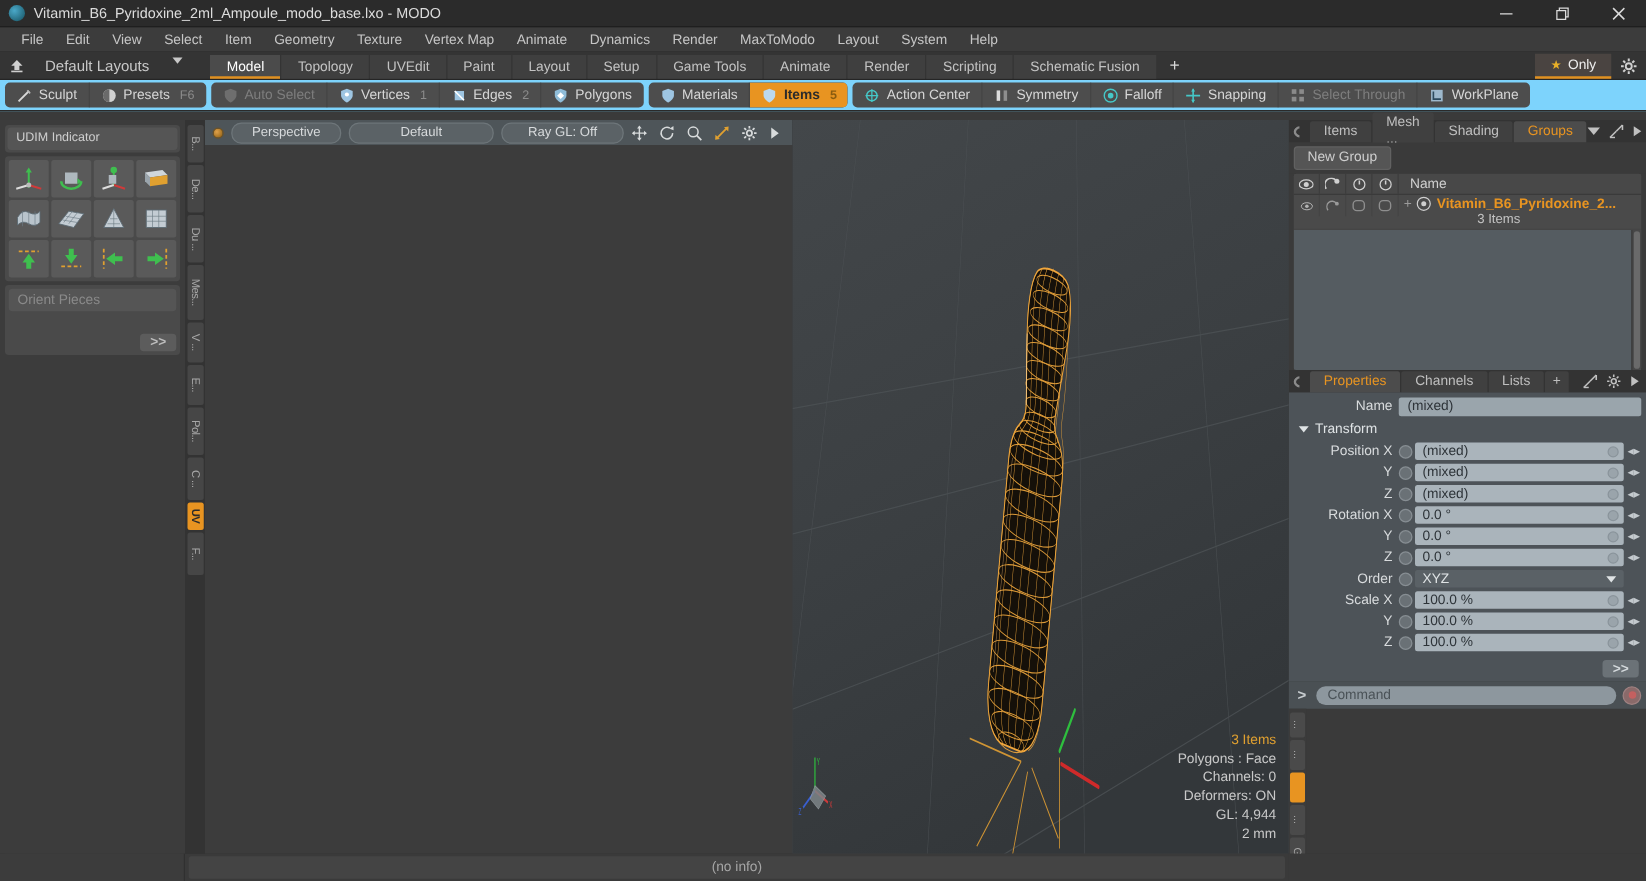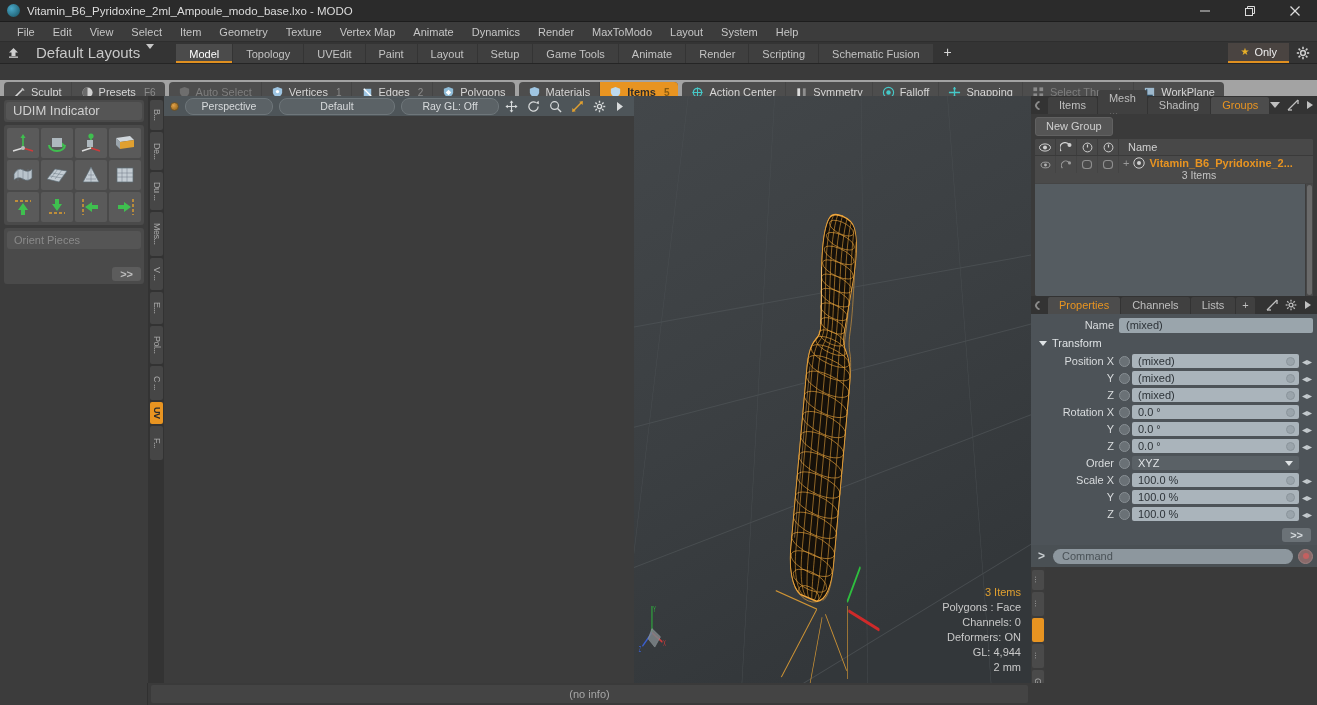--- a/index.html
+++ b/index.html
@@ -49,22 +49,22 @@
     height: 22px; background: #343434;
     display: flex; align-items: center;
     border-bottom: 1px solid #252525;
     position: relative;
   }
   .layout-home {
     width: 26px; display: flex; align-items: center; justify-content: center;
     color: #cfcfcf;
   }
   .layout-drop {
-    padding: 0 10px; color: #c8c8c8; font-size: 15px;
-    display: flex; gap: 6px;
+    padding: 0 10px; color: #c8c8c8; font-size: 12px;
+    display: flex; gap: 19px;
   }
   .caret-d {
     width: 0; height: 0; border-left: 4px solid transparent;
     border-right: 4px solid transparent; border-top: 5px solid #c8c8c8;
   }
   .layout-tabs {
     display: flex; align-items: flex-end; height: 100%;
     margin-left: 12px; gap: 1px;
   }
   .ltab {
@@ -83,22 +83,22 @@
     border-bottom: 2px solid #e09020; height: 20px;
   }
   .star { color: #e8b028; font-size: 10px; }
   .gear-btn {
     width: 28px; height: 100%; display: flex; align-items: center;
     justify-content: center; color: #cfcfcf;
   }
 
   
   .modebar {
-    height: 25px; background: #a3a3a3; display: flex; align-items: center;
-    padding: 0 4px; gap: 4px; border-bottom: 1px solid #2a2a2a; margin-top: 16px;
+    height: 25px; background: #7dd3fc; display: flex; align-items: center;
+    padding: 0 4px; gap: 4px; border-bottom: 1px solid #2a2a2a;
   }
   .tgroup {
     display: flex; align-items: center; background: #4d4d4d;
     border-radius: 4px; height: 20px; overflow: hidden;
   }
   .tbtn {
     display: flex; align-items: center; gap: 5px; padding: 0 9px;
     height: 100%; color: #d6d6d6; font-size: 11px; white-space: nowrap;
     border-right: 1px solid #444;
   }
@@ -115,21 +115,21 @@
     display: flex; background: #2f2f2f;
   }
 
   
   .leftpanel {
     width: 148px; background: #3c3c3c; display: flex; flex-direction: column;
     padding: 4px 4px 0 4px; gap: 3px;
   }
   .lp-box { background: #4a4a4a; border-radius: 3px; padding: 2px; }
   .lp-row {
-    background: #555; color: #cfcfcf; font-size: 13px;
+    background: #555; color: #cfcfcf; font-size: 10px;
     padding: 2px 7px; border-radius: 3px; margin-bottom: 1px;
     line-height: 14px;
   }
   .lp-row:last-child { margin-bottom: 0; }
   .lp-row.dim { color: #828282; }
   .lp-section {
     background: #3f3f3f; color: #d8d8d8; font-size: 11px;
     padding: 2px 7px 2px 16px; border-radius: 2px; position: relative;
     margin-bottom: 1px;
   }

